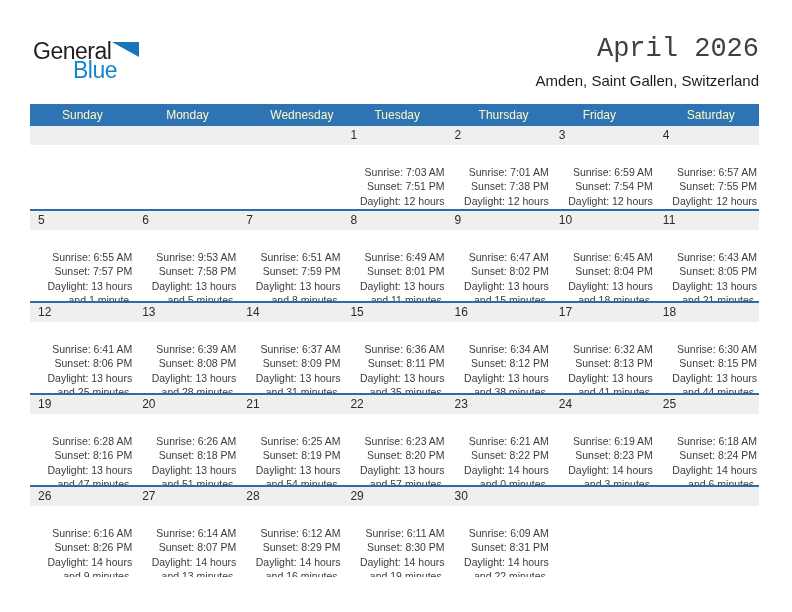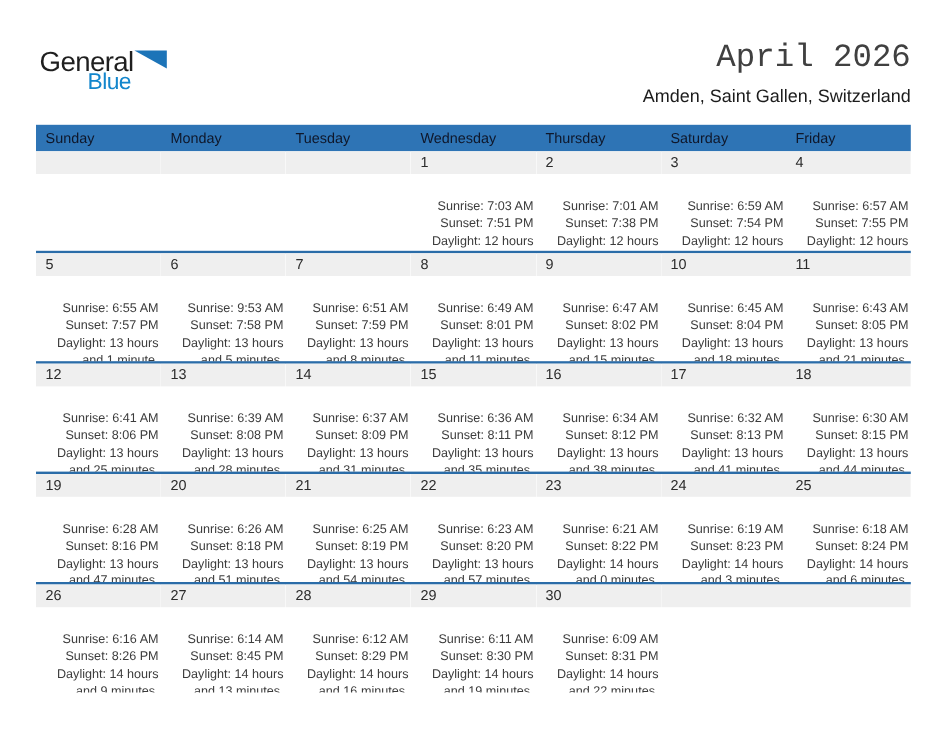--- a/index.html
+++ b/index.html
@@ -4,31 +4,31 @@
 <style>
   html,body{margin:0;padding:0;background:#ffffff;}
   body{font-family:"Liberation Sans","DejaVu Sans",sans-serif;}
   .page{position:relative;width:792px;height:612px;background:#fff;overflow:hidden;}
 
   
   .logo{position:absolute;left:33px;top:40px;width:140px;}
   .logo-row{display:flex;align-items:flex-start;}
   .logo-general{font-size:23px;color:#1f1f1f;letter-spacing:-0.5px;line-height:1;}
   .logo-triangle{width:0;height:0;border-top:15px solid #1c74b8;border-left:27px solid transparent;margin-top:2px;margin-left:1px;}
-  .logo-blue{font-size:19px;color:#1386cc;letter-spacing:-0.5px;line-height:1;margin-top:-4px;margin-left:40px;}
+  .logo-blue{font-size:23px;color:#1386cc;letter-spacing:-0.5px;line-height:1;margin-top:-4px;margin-left:40px;}
 
   
   .titleblock{position:absolute;right:33px;top:34px;text-align:right;}
   .title{font-size:27px;color:#404040;line-height:1.15;font-family:Liberation Mono, monospace;}
   .subtitle{font-size:15px;color:#1c1c1c;margin-top:7px;}
 
   
   .calendar{position:absolute;left:30px;top:104px;width:729px;}
   .weekday-header{display:grid;grid-template-columns:repeat(7,1fr);background:#2e74b5;height:22px;}
-  .weekday-cell{color:#0f172a;font-size:12px;line-height:22px;padding-left:8px;overflow:hidden;white-space:nowrap;}
+  .weekday-cell{color:#fef9c3;font-size:12px;line-height:22px;padding-left:8px;overflow:hidden;white-space:nowrap;margin-left:24px;}
 
   .week-row{display:grid;grid-template-columns:repeat(7,1fr);height:90px;}
   .week-row.first{height:83px;}
   .week-row + .week-row{border-top:2px solid #2a6ca8;}
 
   .cell{overflow:hidden;}
   .num-band{height:19px;line-height:19px;background:#efefef;font-size:12px;color:#2b2b2b;padding-left:8px;}
   .details{padding:20px 2px 0 8px;text-align:right;}
   .detail{font-size:10.5px;line-height:14.4px;color:#3c3c3c;white-space:nowrap;}
 </style>
@@ -47,25 +47,25 @@
 
   <div class="titleblock">
     <div class="title">April 2026</div>
     <div class="subtitle">Amden, Saint Gallen, Switzerland</div>
   </div>
 
   <div class="calendar">
     <div class="weekday-header">
       <div class="weekday-cell">Sunday</div>
       <div class="weekday-cell">Monday</div>
+      <div class="weekday-cell">Wednesday</div>
       <div class="weekday-cell">Tuesday</div>
-      <div class="weekday-cell">Wednesday</div>
       <div class="weekday-cell">Thursday</div>
+      <div class="weekday-cell">Friday</div>
       <div class="weekday-cell">Saturday</div>
-      <div class="weekday-cell">Friday</div>
     </div>
     <div id="weeks">
         <div class="week-row first">
           <div class="cell">
     <div class="num-band"></div>
     <div class="details">
       <div class="detail"></div>
       <div class="detail"></div>
       <div class="detail"></div>
       <div class="detail"></div>
@@ -328,21 +328,21 @@
       <div class="detail">Sunrise: 6:16 AM</div>
       <div class="detail">Sunset: 8:26 PM</div>
       <div class="detail">Daylight: 14 hours</div>
       <div class="detail">and 9 minutes.</div>
     </div>
   </div>
           <div class="cell">
     <div class="num-band">27</div>
     <div class="details">
       <div class="detail">Sunrise: 6:14 AM</div>
-      <div class="detail">Sunset: 8:45 PM</div>
+      <div class="detail">Sunset: 8:07 PM</div>
       <div class="detail">Daylight: 14 hours</div>
       <div class="detail">and 13 minutes.</div>
     </div>
   </div>
           <div class="cell">
     <div class="num-band">28</div>
     <div class="details">
       <div class="detail">Sunrise: 6:12 AM</div>
       <div class="detail">Sunset: 8:29 PM</div>
       <div class="detail">Daylight: 14 hours</div>

